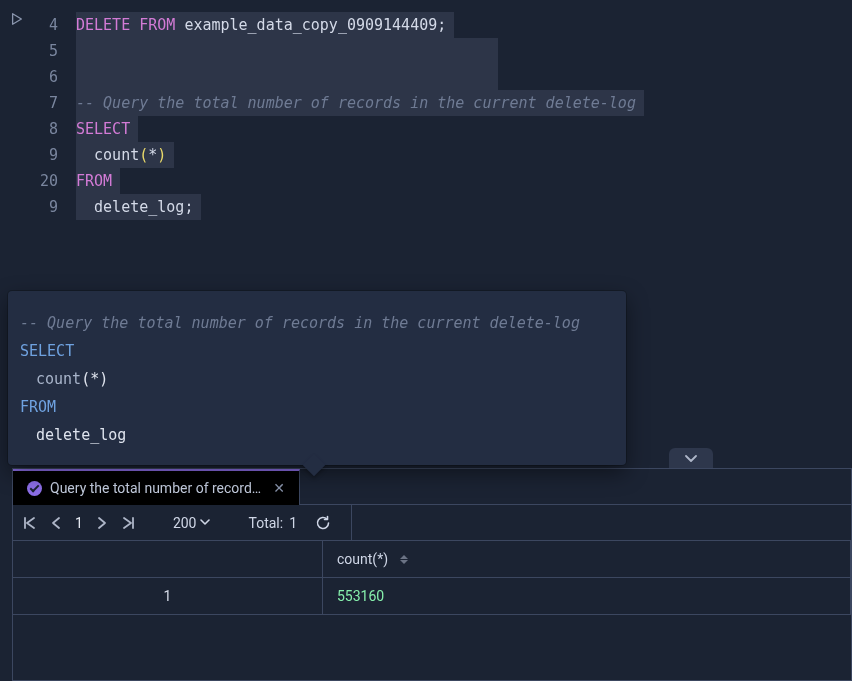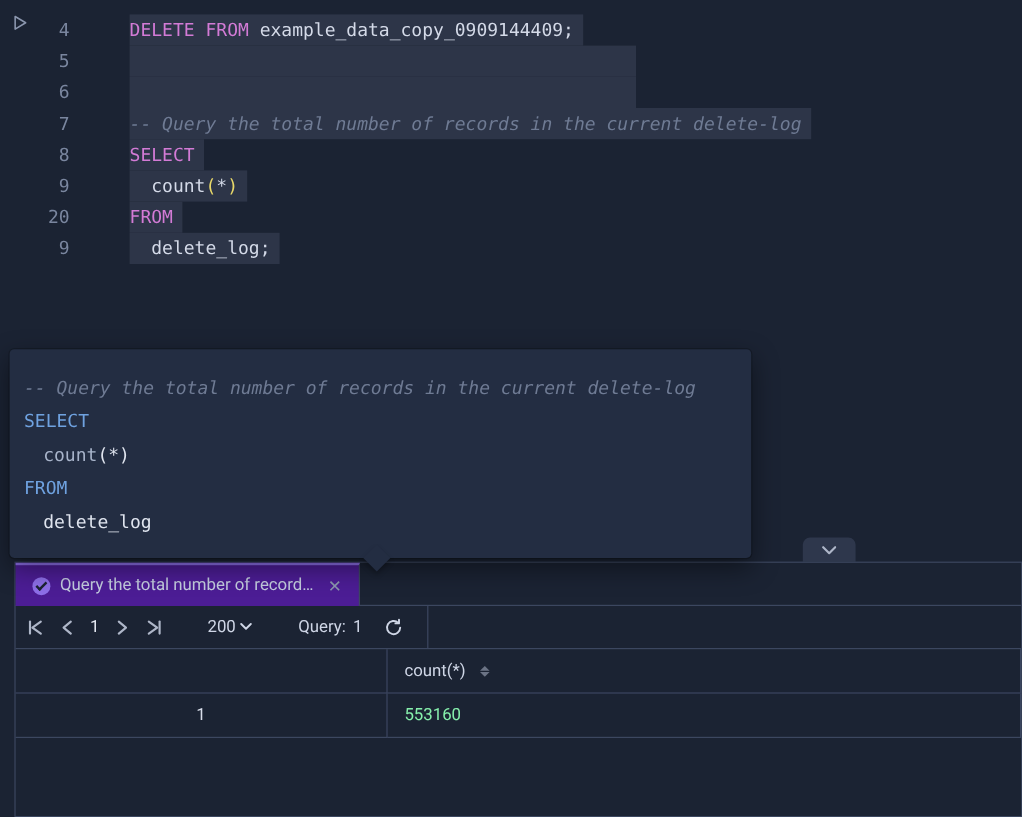--- a/index.html
+++ b/index.html
@@ -38,21 +38,21 @@
     user-select: none;
   }
   .code {
     flex: 1;
     font-family: "Menlo", "Consolas", monospace;
     font-size: 15px;
     line-height: 26px;
     white-space: pre;
   }
   .code .row { height: 26px; }
-  .hl-row { background: #2d3548; display: inline-block; padding: 0 8px 0 0; margin-left: 32px; }
+  .hl-row { background: #2d3548; display: inline-block; padding: 0 8px 0 0; }
   .kw-pink { color: #d37bd6; }
   .ident   { color: #d4dae8; }
   .paren-y { color: #e9d96a; }
   .star    { color: #d4dae8; }
   .punct   { color: #d4dae8; }
   .comment { color: #6f7b94; font-style: italic; }
   .fn-name { color: #d4dae8; }
 
   
   .popup {
@@ -119,21 +119,21 @@
     display: flex;
     align-items: center;
     gap: 8px;
     padding: 0 14px;
     color: #c4cddf;
     border-right: 1px solid #3c4760;
     cursor: pointer;
   }
   .tab.active {
     border-top: 2px solid #8d6fe8;
-    background: #4c1d95;
+    background: #000000;
     margin-bottom: -1px;
   }
   .tab .close { color: #8b96ae; margin-left: 4px; }
   .tab-icon { display: inline-flex; }
   .check-badge {
     width: 15px; height: 15px; border-radius: 50%;
     background: #8d6fe8; position: relative;
   }
   .check-badge::after {
     content: ""; position: absolute;
@@ -268,21 +268,21 @@
         </svg>
     </span>
     <span class="sep"></span>
     <span class="pagesize">
       <span>200</span>
       <svg width="10" height="7" viewBox="0 0 10 7">
           <polyline points="1,1 5,5 9,1" fill="none" stroke="#cfd6e6" stroke-width="1.6" stroke-linecap="round" stroke-linejoin="round"></polyline>
         </svg>
     </span>
     <span class="sep"></span>
-    <span>Query:</span>
+    <span>Total:</span>
     <span style="margin-left:-8px">1</span>
     <span class="btn refresh">
       <svg width="16" height="16" viewBox="0 0 16 16">
           <path d="M13.5 8a5.5 5.5 0 1 1-1.6-3.9" fill="none" stroke="#cfd6e6" stroke-width="1.6" stroke-linecap="round"></path>
           <polyline points="12.5,1.5 12.5,4.5 9.5,4.5" fill="none" stroke="#cfd6e6" stroke-width="1.6" stroke-linecap="round" stroke-linejoin="round"></polyline>
         </svg>
     </span>
     <span class="pager-divider"></span>
   </div>
 

